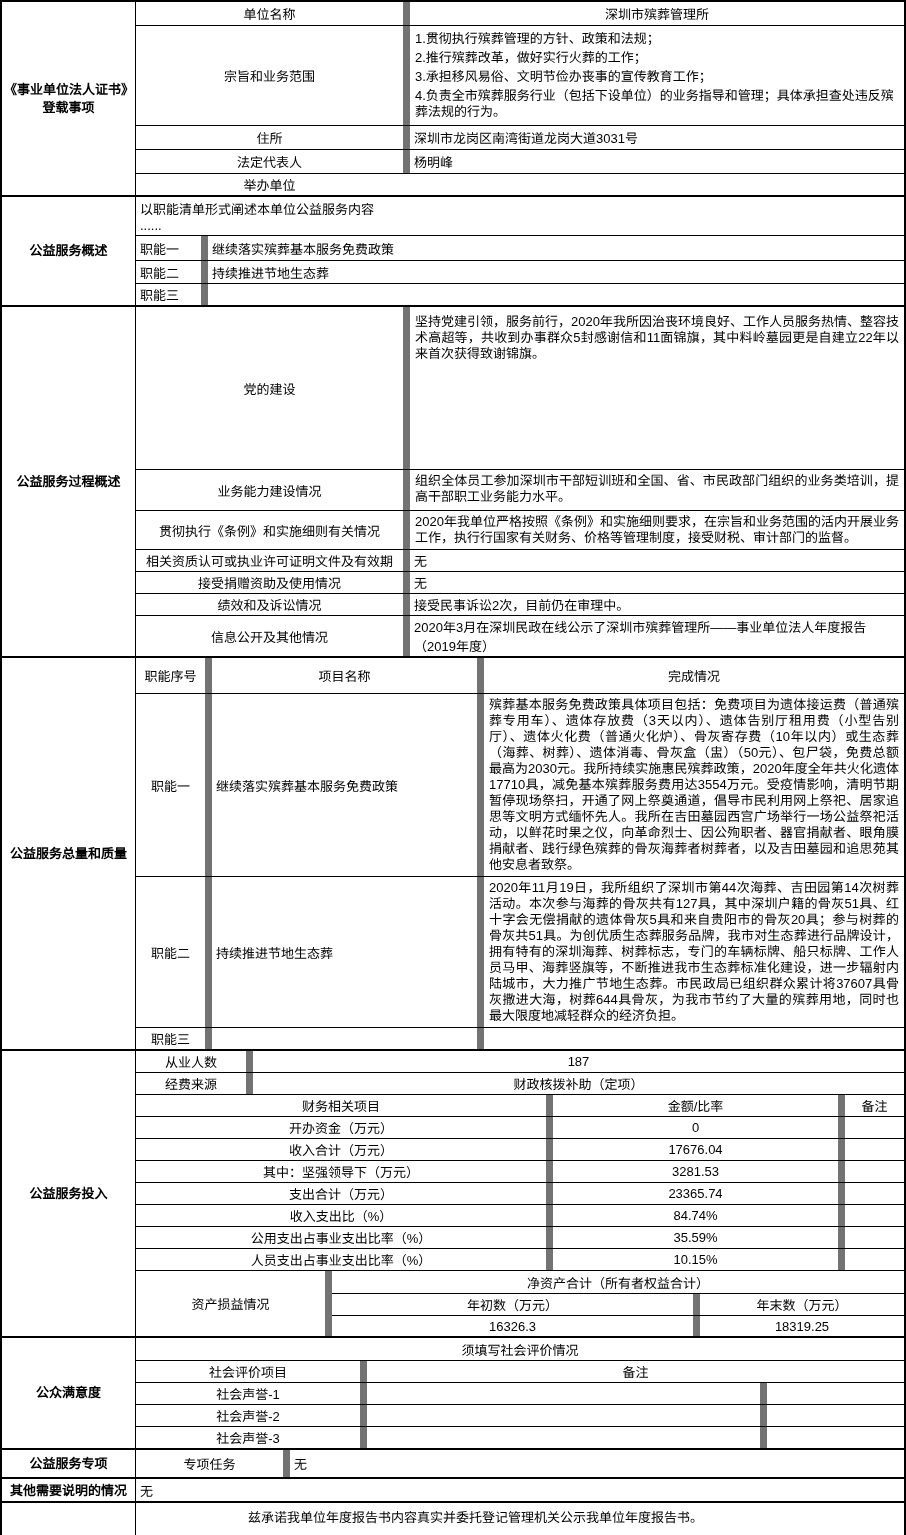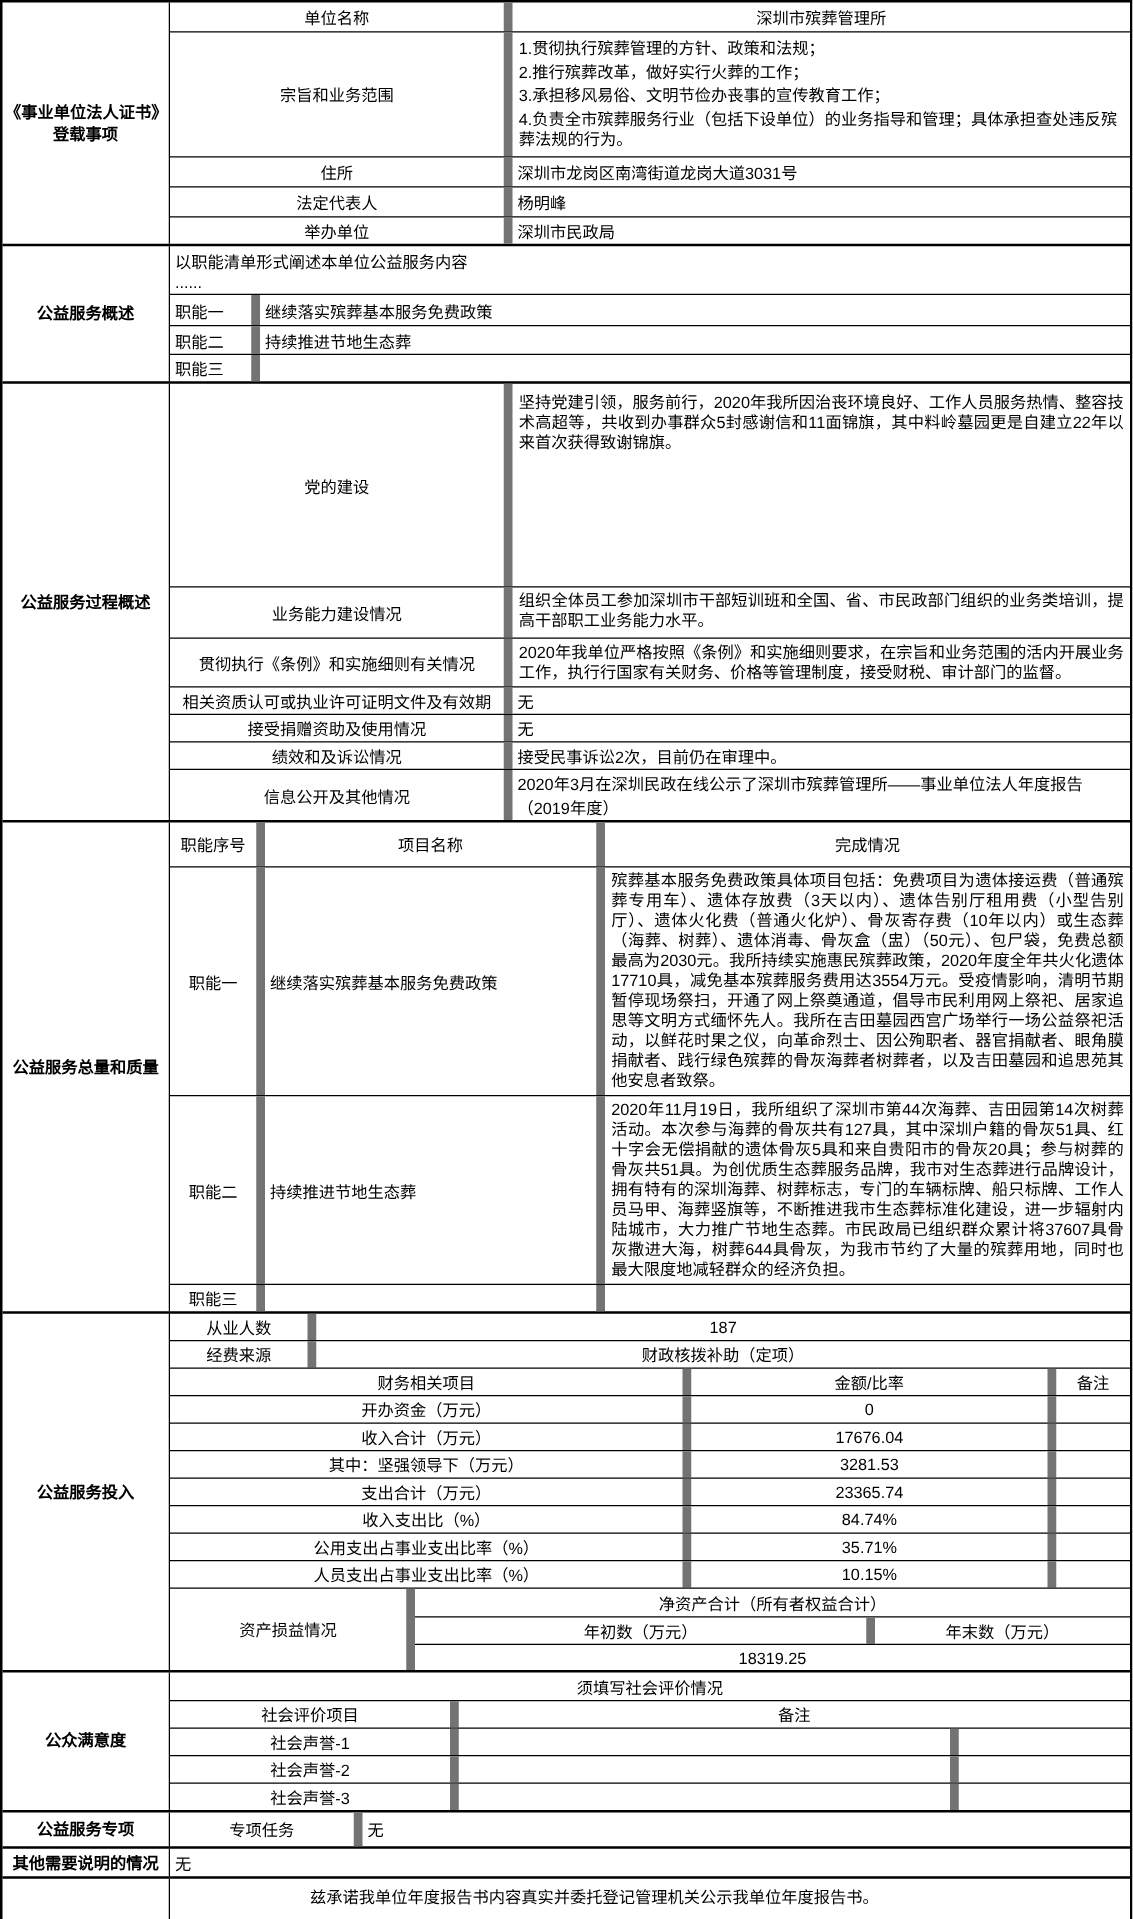--- a/index.html
+++ b/index.html
@@ -50,21 +50,20 @@
       <div class="row" style="min-height:24px">
         <div class="cell c" style="flex:0 0 267px">住所</div>
         <div class="cell l grow">深圳市龙岗区南湾街道龙岗大道3031号</div>
       </div>
       <div class="row" style="min-height:24px">
         <div class="cell c" style="flex:0 0 267px">法定代表人</div>
         <div class="cell l grow">杨明峰</div>
       </div>
       <div class="row" style="min-height:22px">
         <div class="cell c" style="flex:0 0 267px">举办单位</div>
-        <div class="cell l grow">深圳市民政局</div>
       </div>
     </div>
   </div>
 
   <div class="sec">
     <div class="sec-label">公益服务概述</div>
     <div class="sec-body">
       <div class="row" style="min-height:36px">
         <div class="cell grow" style="padding:2px 4px">
           <div>以职能清单形式阐述本单位公益服务内容</div>
@@ -184,39 +183,40 @@
         <div class="cell c" style="flex:0 0 292px">23365.74</div>
         <div class="cell c grow"></div>
       </div>
       <div class="row" style="min-height:20px">
         <div class="cell c" style="flex:0 0 410px">收入支出比（%）</div>
         <div class="cell c" style="flex:0 0 292px">84.74%</div>
         <div class="cell c grow"></div>
       </div>
       <div class="row" style="min-height:20px">
         <div class="cell c" style="flex:0 0 410px">公用支出占事业支出比率（%）</div>
-        <div class="cell c" style="flex:0 0 292px">35.71%</div>
+        <div class="cell c" style="flex:0 0 292px">35.59%</div>
         <div class="cell c grow"></div>
       </div>
       <div class="row" style="min-height:20px">
         <div class="cell c" style="flex:0 0 410px">人员支出占事业支出比率（%）</div>
         <div class="cell c" style="flex:0 0 292px">10.15%</div>
         <div class="cell c grow"></div>
       </div>
       <div class="row" style="min-height:63px">
         <div class="cell c" style="flex:0 0 189px">资产损益情况</div>
         <div class="cell grow col">
           <div class="row" style="min-height:22px">
             <div class="cell c grow">净资产合计（所有者权益合计）</div>
           </div>
           <div class="row" style="min-height:20px">
             <div class="cell c" style="flex:0 0 361px">年初数（万元）</div>
             <div class="cell c grow">年末数（万元）</div>
           </div>
           <div class="row" style="min-height:21px">
+            <div class="cell c" style="flex:0 0 361px">16326.3</div>
             <div class="cell c grow">18319.25</div>
           </div>
         </div>
       </div>
     </div>
   </div>
 
   <div class="sec">
     <div class="sec-label">公众满意度</div>
     <div class="sec-body">

